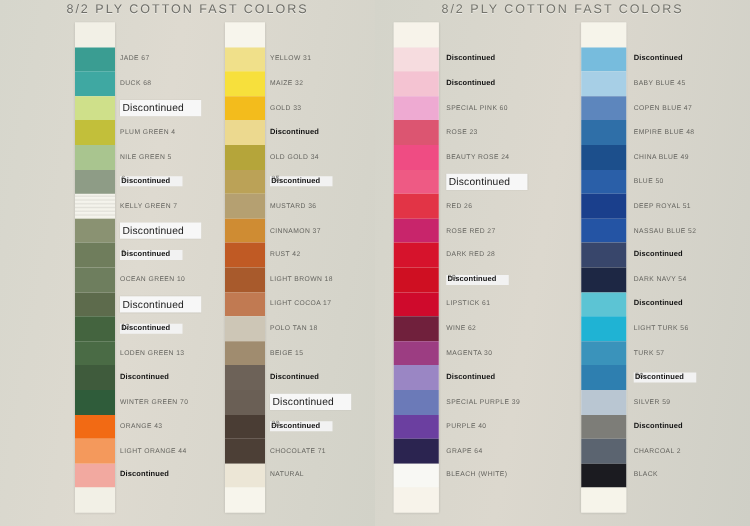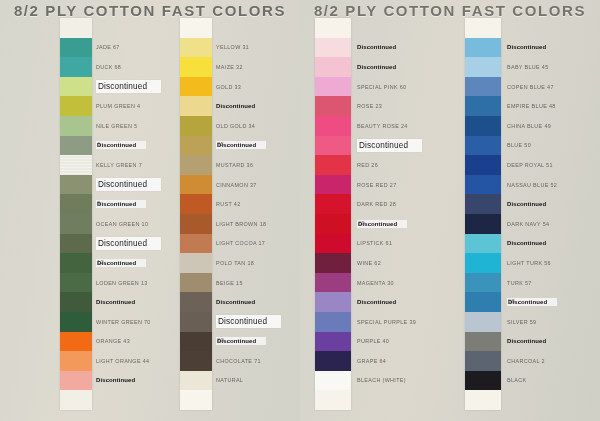--- a/index.html
+++ b/index.html
@@ -31,22 +31,22 @@
   .panel-left  { width: 300px; background: linear-gradient(100deg,#d6d6cc 0%, #dedad0 40%, #d2d2c8 100%); }
   .panel-right { width: 300px; background: linear-gradient(100deg,#d4d4ca 0%, #dcd8ce 45%, #cfcfc6 100%); }
 
   .panel-title {
     position: absolute;
     top: 2px;
     left: 0;
     width: 100%;
     text-align: center;
     font-family: "Liberation Sans", sans-serif;
-    font-size: 15px;
-    font-weight: bold;
+    font-size: 10px;
+    font-weight: normal;
     letter-spacing: 1.6px;
     color: #6e6e68;
     text-shadow: 0 1px 0 rgba(255,255,255,0.55);
     white-space: nowrap;
   }
   .panel-right .panel-title { color: #74746c; }
 
   
   .card {
     position: absolute;

